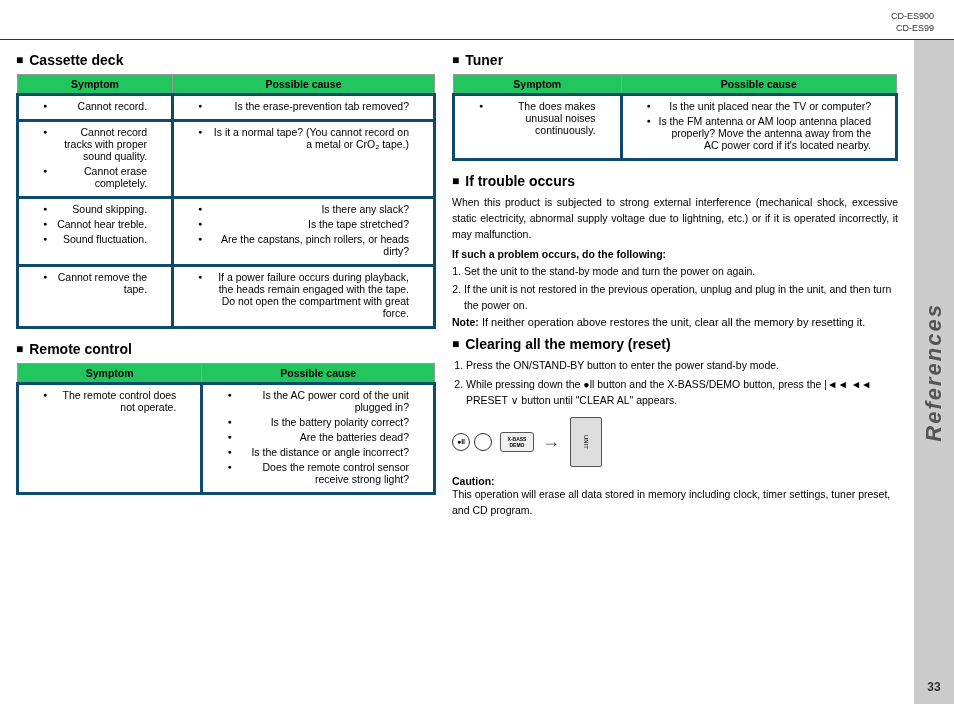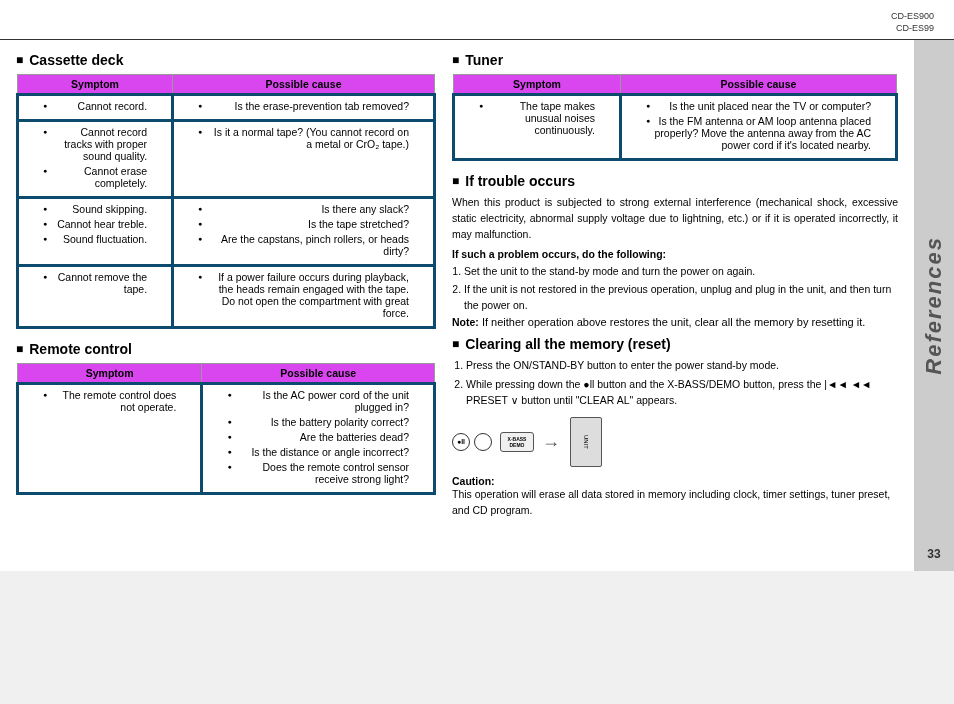--- a/index.html
+++ b/index.html
@@ -6,21 +6,21 @@
     body {
       width: 954px;
       height: 704px;
       background: #f0f0f0;
       font-family: Arial, Helvetica, sans-serif;
       font-size: 11px;
       overflow: hidden;
     }
     .page {
       width: 954px;
-      height: 571px;
+      height: 704px;
       background: white;
       display: flex;
       flex-direction: column;
     }
     .top-bar {
       height: 40px;
       display: flex;
       align-items: flex-end;
       justify-content: flex-end;
       padding-right: 20px;
@@ -90,21 +90,21 @@
       content: '■';
       font-size: 12px;
     }
     table {
       width: 100%;
       border-collapse: collapse;
       margin-bottom: 12px;
       font-size: 10.5px;
     }
     th {
-      background: #d946ef;
+      background: #22c55e;
       border: 1px solid #999;
       padding: 3px 6px;
       font-weight: bold;
       text-align: center;
     }
     td {
       border: 3px solid #0c4a6e;
       padding: 4px 24px;
       vertical-align: top;
       text-align: right;
@@ -363,21 +363,21 @@
           <thead>
             <tr>
               <th>Symptom</th>
               <th>Possible cause</th>
             </tr>
           </thead>
           <tbody>
             <tr>
               <td>
                 <div class="bullet-item">
-                  <span class="bullet-item-text">The tape makes unusual noises continuously.</span>
+                  <span class="bullet-item-text">The does makes unusual noises continuously.</span>
                 </div>
               </td>
               <td>
                 <div class="bullet-item">
                   <span class="bullet-item-text">Is the unit placed near the TV or computer?</span>
                 </div>
                 <div class="bullet-item">
                   <span class="bullet-item-text">Is the FM antenna or AM loop antenna placed properly? Move the antenna away from the AC power cord if it's located nearby.</span>
                 </div>
               </td>

